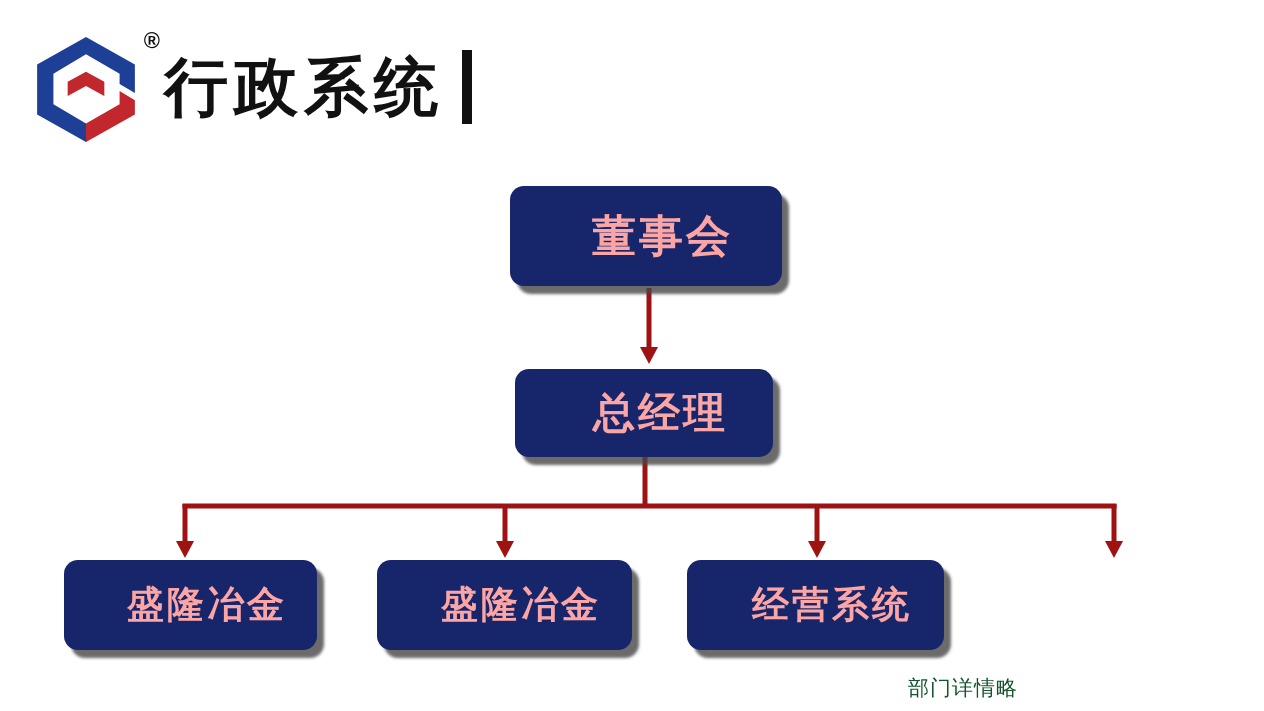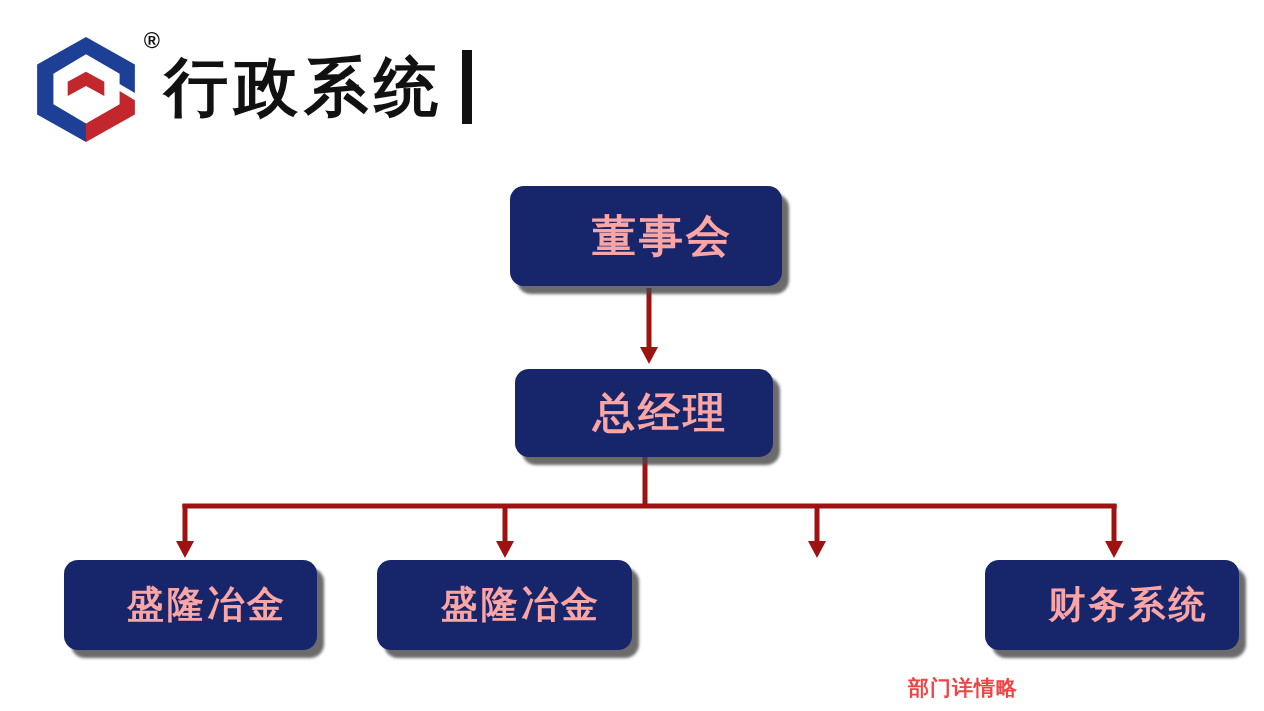--- a/index.html
+++ b/index.html
@@ -56,21 +56,21 @@
   .node-gm      { left: 515px; top: 369px; width: 258px; height: 88px;  font-size: 42px; text-align: right; }
   .node-sys     { top: 560px; height: 90px; font-size: 37px; }
   .node-sys-0   { left: 64px;  width: 253px; }
   .node-sys-1   { left: 377px; width: 255px; }
   .node-sys-2   { left: 687px; width: 257px; }
   .node-sys-3   { left: 985px; width: 254px; }
 
   
   .footer-note {
     position: absolute; left: 908px; top: 674px;
-    font-size: 21px; font-weight: 700; color: #ef4444;
+    font-size: 21px; font-weight: 400; color: #14532d;
     letter-spacing: 1px; white-space: nowrap;
   }
 </style>
 </head>
 <body>
 
 <div class="stage">
 
   <svg class="connector-svg" viewBox="0 0 1264 711" xmlns="http://www.w3.org/2000/svg" aria-hidden="true">
 
@@ -111,19 +111,19 @@
   <div class="org-node node-gm">
     <span>总经理</span>
   </div>
 
   <div class="org-node node-sys node-sys-0">
     <span>盛隆冶金</span>
   </div>
   <div class="org-node node-sys node-sys-1">
     <span>盛隆冶金</span>
   </div>
-  <div class="org-node node-sys node-sys-3">
-    <span>财务系统</span>
+  <div class="org-node node-sys node-sys-2">
+    <span>经营系统</span>
   </div>
 
   <div class="footer-note">部门详情略</div>
 
 </div>
 
 </body></html>

